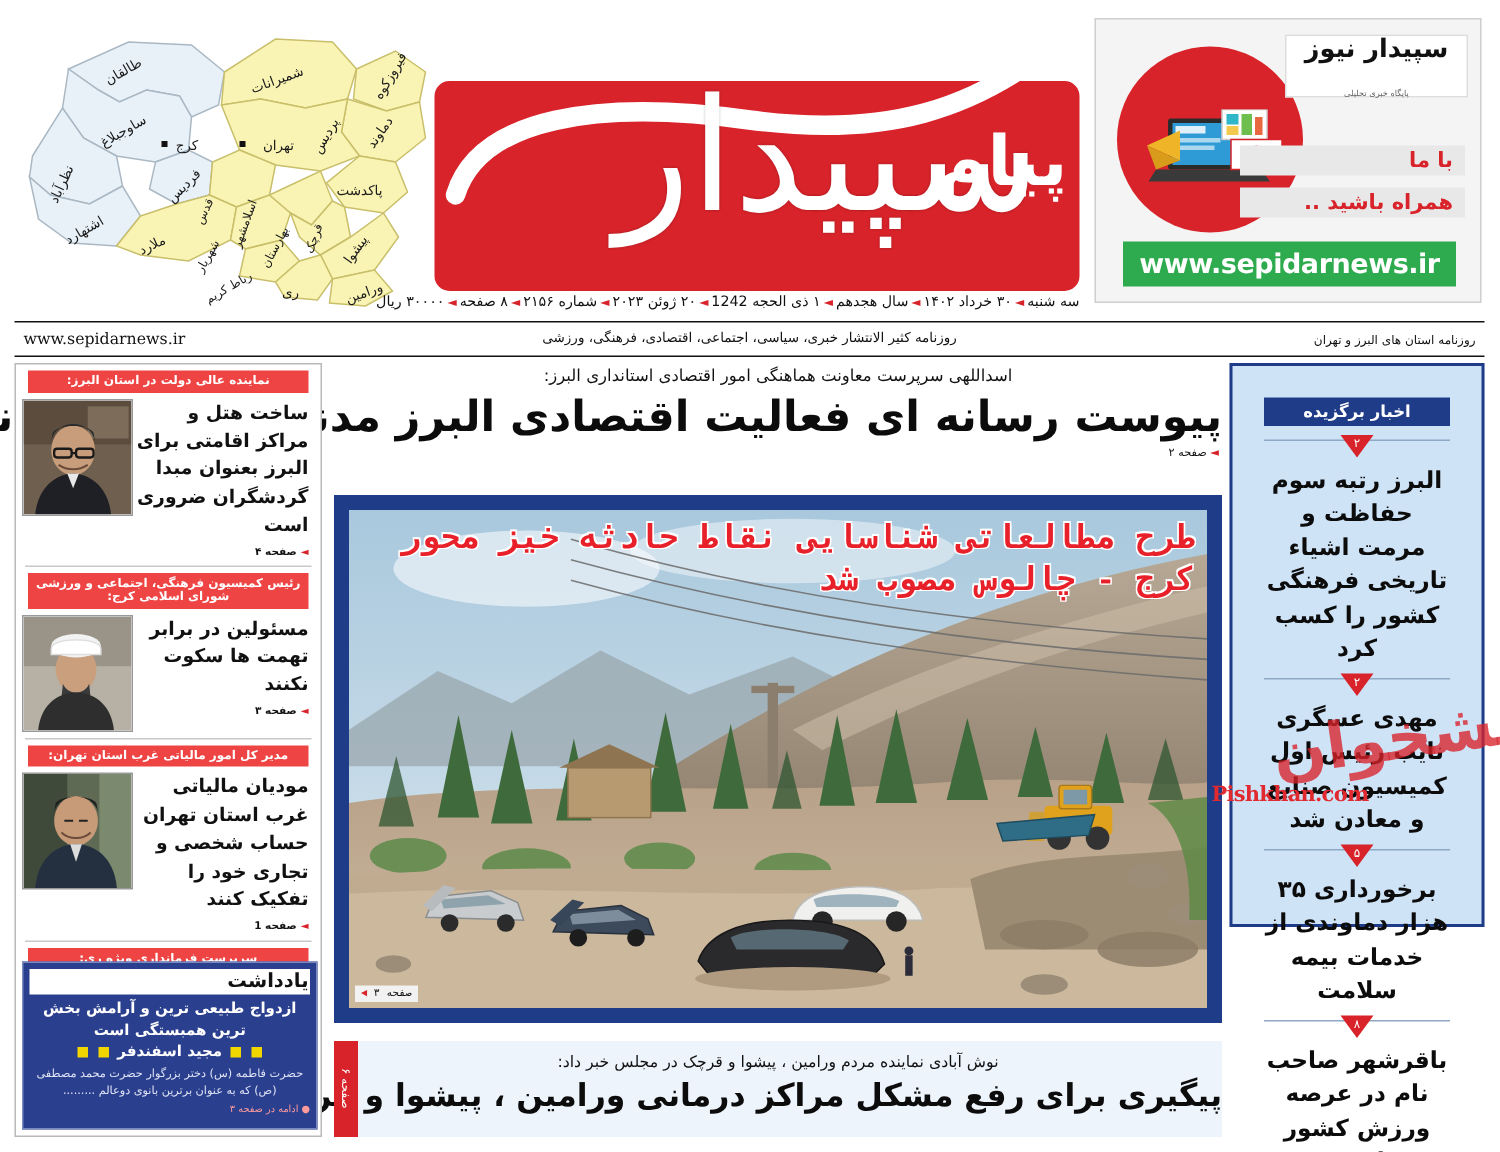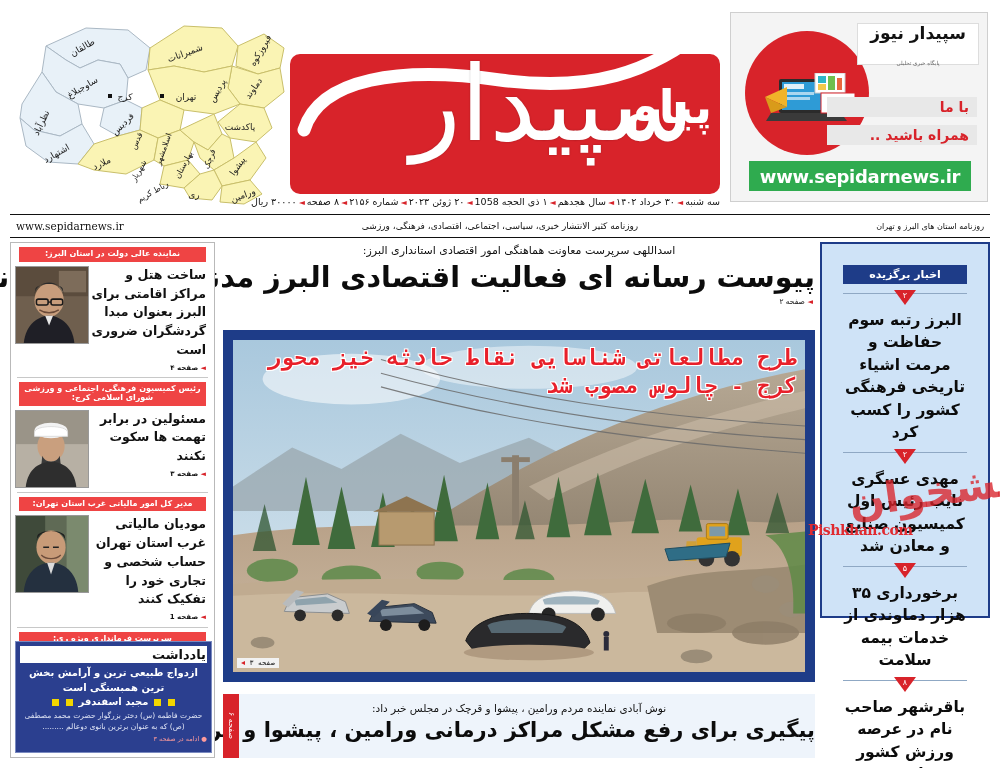--- a/index.html
+++ b/index.html
@@ -288,21 +288,21 @@
 
     <div class="masthead">
       <div class="mast-red"></div>
       <svg class="mast-swoosh" viewBox="0 0 430 150" xmlns="http://www.w3.org/2000/svg">
         <path d="M14 112 C 30 60, 110 48, 210 62 C 300 74, 360 56, 418 8" fill="none" stroke="#ffffff" stroke-width="13" stroke-linecap="round"></path>
         <path d="M14 112 C 30 60, 110 48, 210 62 C 300 74, 360 56, 418 8" fill="none" stroke="#d8232a" stroke-width="2" stroke-linecap="round" opacity=".0"></path>
       </svg>
       <div class="mast-script">سپیدار</div>
       <div class="mast-payam">پیام</div>
       <div class="mast-dates">
-        <span>سه شنبه</span><span class="sep">◄</span><span>۳۰ خرداد ۱۴۰۲</span><span class="sep">◄</span><span>سال هجدهم</span><span class="sep">◄</span><span>۱ ذی الحجه 1058</span><span class="sep">◄</span><span>۲۰ ژوئن ۲۰۲۳</span><span class="sep">◄</span><span>شماره ۲۱۵۶</span><span class="sep">◄</span><span>۸ صفحه</span><span class="sep">◄</span><span>۳۰۰۰۰ ریال</span>
+        <span>سه شنبه</span><span class="sep">◄</span><span>۳۰ خرداد ۱۴۰۲</span><span class="sep">◄</span><span>سال هجدهم</span><span class="sep">◄</span><span>۱ ذی الحجه 1242</span><span class="sep">◄</span><span>۲۰ ژوئن ۲۰۲۳</span><span class="sep">◄</span><span>شماره ۲۱۵۶</span><span class="sep">◄</span><span>۸ صفحه</span><span class="sep">◄</span><span>۳۰۰۰۰ ریال</span>
       </div>
     </div>
 
     <div class="advert">
       <div class="ad-circle"></div>
       <svg class="ad-laptop" viewBox="0 0 92 56" xmlns="http://www.w3.org/2000/svg">
         <rect x="14" y="6" width="52" height="34" rx="2" fill="#2b2b2b"></rect>
         <rect x="17" y="9" width="46" height="28" fill="#2e9bd6"></rect>
         <rect x="19" y="11" width="20" height="5" fill="#ffffff" opacity=".85"></rect>
         <rect x="19" y="19" width="30" height="3" fill="#ffffff" opacity=".6"></rect>

